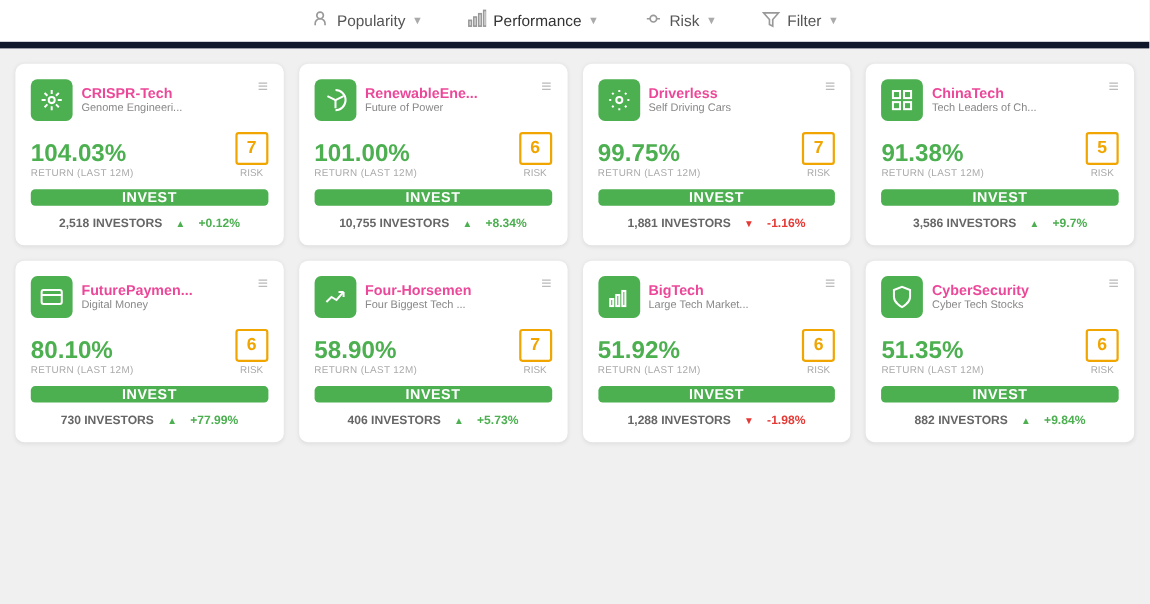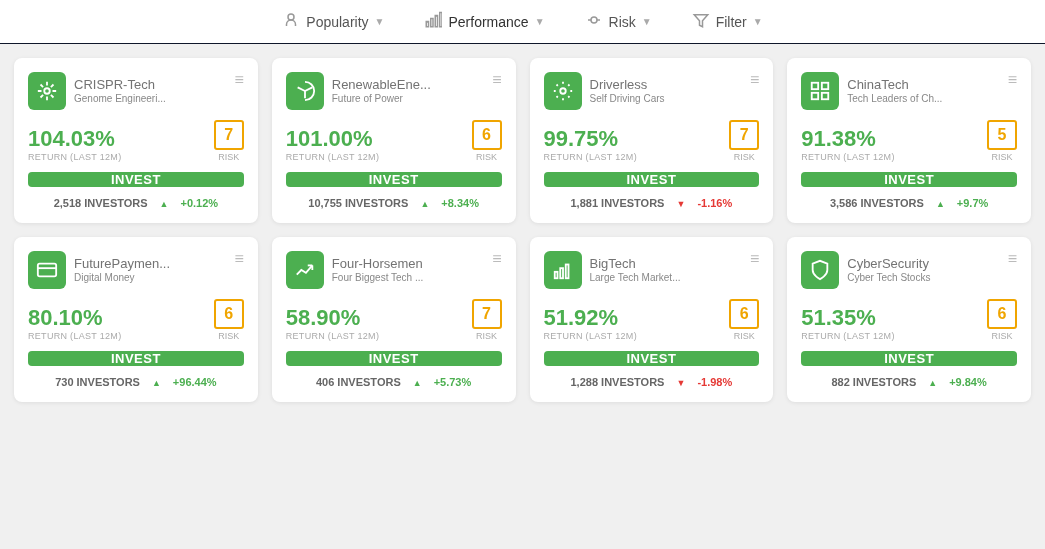--- a/index.html
+++ b/index.html
@@ -12,21 +12,21 @@
     }
 
     
     .top-nav {
       background: #fff;
       display: flex;
       align-items: center;
       justify-content: center;
       gap: 40px;
       padding: 10px 20px;
-      border-bottom: 1px solid #0f172a;
+      border-bottom: 6px solid #0f172a;
       height: 44px;
     }
     .nav-item {
       display: flex;
       align-items: center;
       gap: 6px;
       cursor: pointer;
       color: #555;
       font-size: 14px;
       font-weight: 500;
@@ -80,22 +80,22 @@
       display: flex;
       align-items: center;
       justify-content: center;
       color: #fff;
       font-size: 18px;
       flex-shrink: 0;
     }
     .card-title-block {}
     .card-title {
       font-size: 13px;
-      font-weight: 400;
-      color: #737373;
+      font-weight: 700;
+      color: #ec4899;
       line-height: 1.2;
     }
     .card-subtitle {
       font-size: 10px;
       color: #888;
       line-height: 1.3;
     }
     .card-menu {
       color: #bbb;
       font-size: 16px;
@@ -407,21 +407,21 @@
         <div class="risk-badge">6</div>
         <div class="risk-label">RISK</div>
       </div>
     </div>
 
     <button class="invest-btn">INVEST</button>
 
     <div class="card-investors">
       <span class="investors-count">730 INVESTORS</span>
       <span class="arrow-up change-positive"></span>
-      <span class="change-positive">+96.44%</span>
+      <span class="change-positive">+77.99%</span>
     </div>
   </div>
     <div class="card">
     <div class="card-header">
       <div class="card-header-left">
         <div class="card-logo">
           <svg width="22" height="22" viewBox="0 0 24 24" fill="none" stroke="#fff" stroke-width="2">
               <polyline points="3 17 8 12 13 15 20 7"></polyline>
               <line x1="20" y1="7" x2="20" y2="12"></line>
               <line x1="20" y1="7" x2="15" y2="7"></line>

